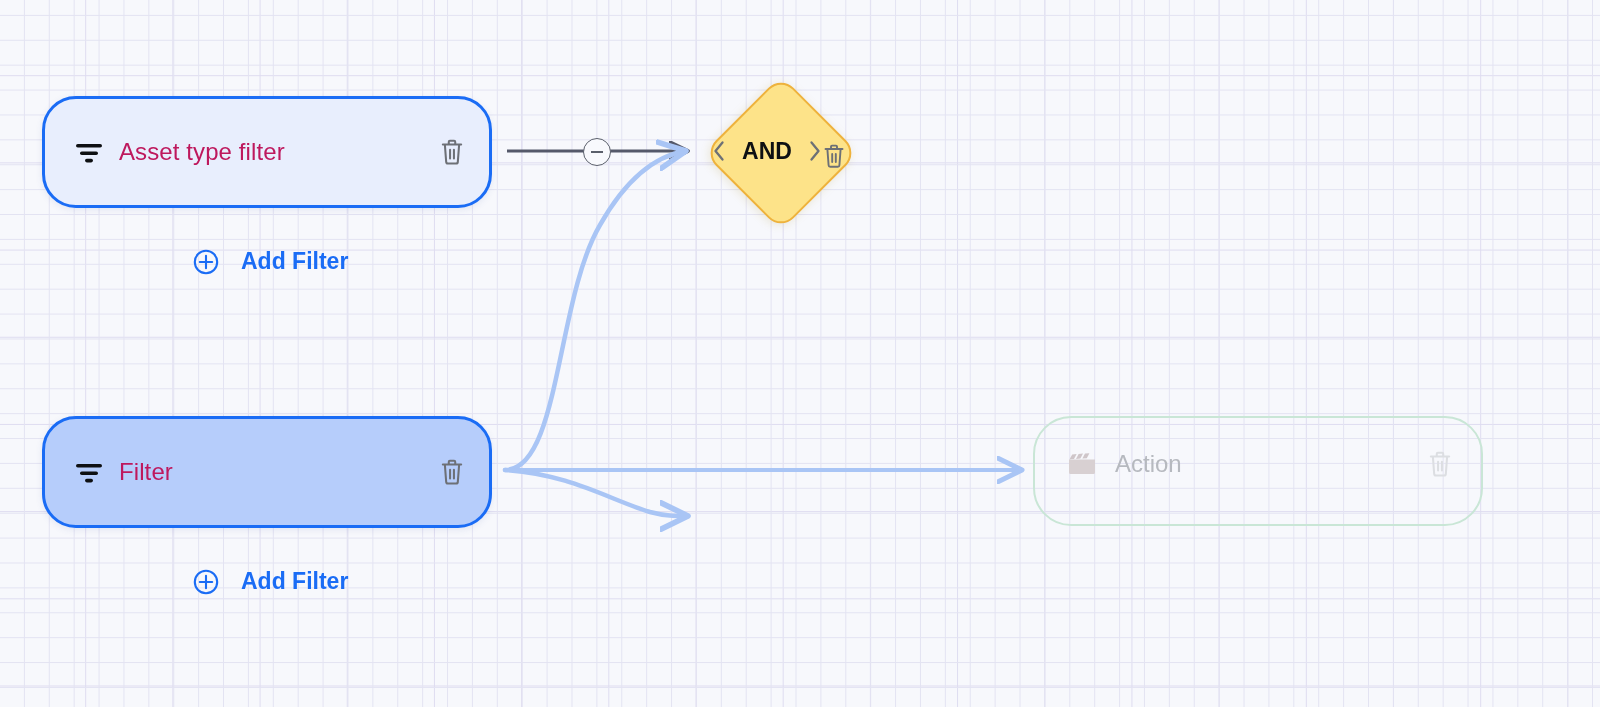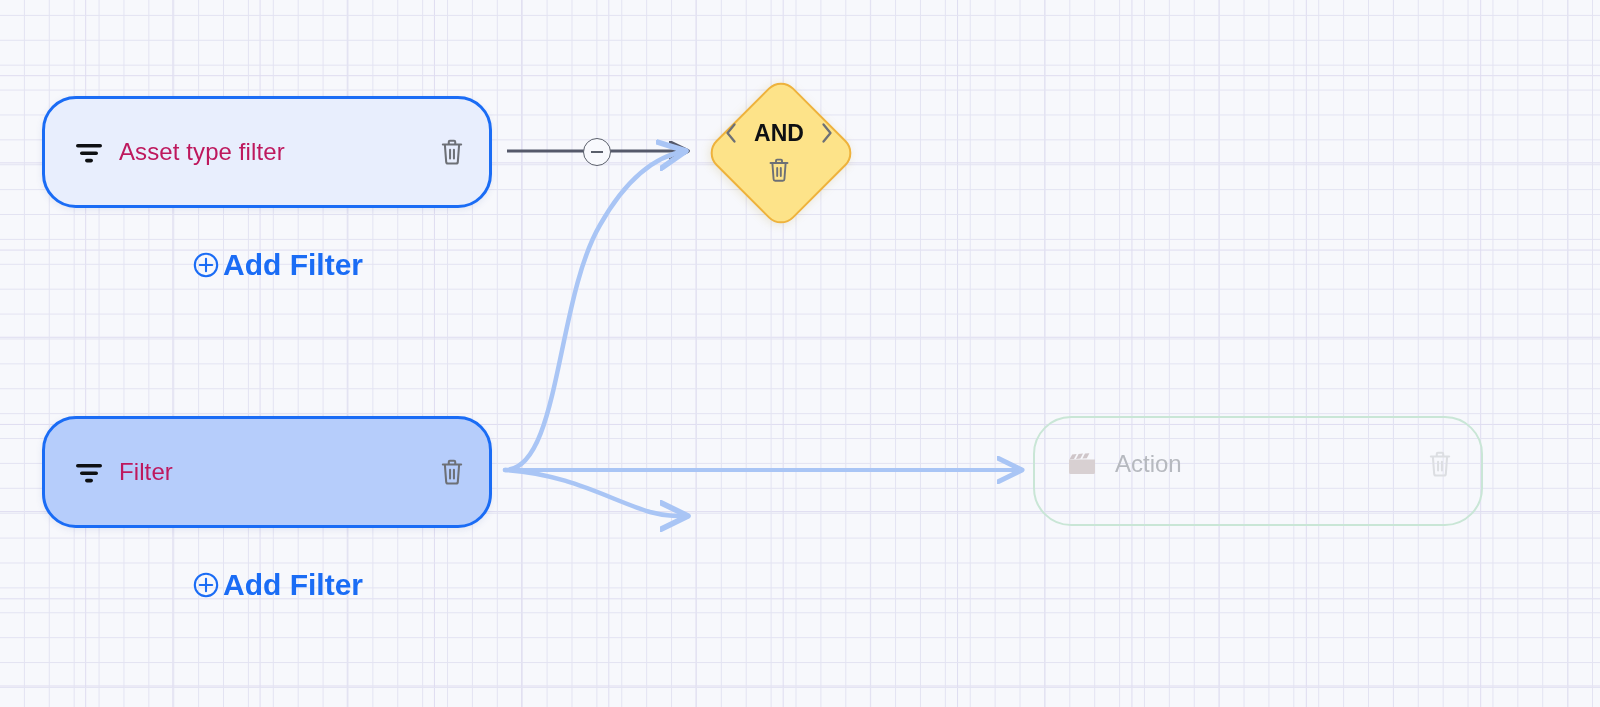--- a/index.html
+++ b/index.html
@@ -112,21 +112,20 @@
   }
   .diamond-shape.muted {
     background: #f3e6bd;
     border-color: #e7cf9a;
     box-shadow: 0 2px 10px rgba(180, 160, 90, 0.12);
   }
   .diamond-content {
     position: relative;
     z-index: 2;
     display: flex;
-    flex-direction: column;
     align-items: center;
   }
   .diamond-row {
     display: flex;
     align-items: center;
     gap: 16px;
   }
   .diamond-label {
     font-size: 23px;
     font-weight: bold;
@@ -139,23 +138,23 @@
   }
   .diamond-trash {
     margin-top: 10px;
   }
 
   
   .add-link {
     position: absolute;
     display: flex;
     align-items: center;
-    gap: 4px;
+    gap: 22px;
     color: #1a6cf5;
-    font-size: 30px;
+    font-size: 23px;
     font-weight: bold;
     cursor: pointer;
     white-space: nowrap;
   }
 
   
   .edge-btn {
     position: absolute;
     width: 26px;
     height: 26px;

